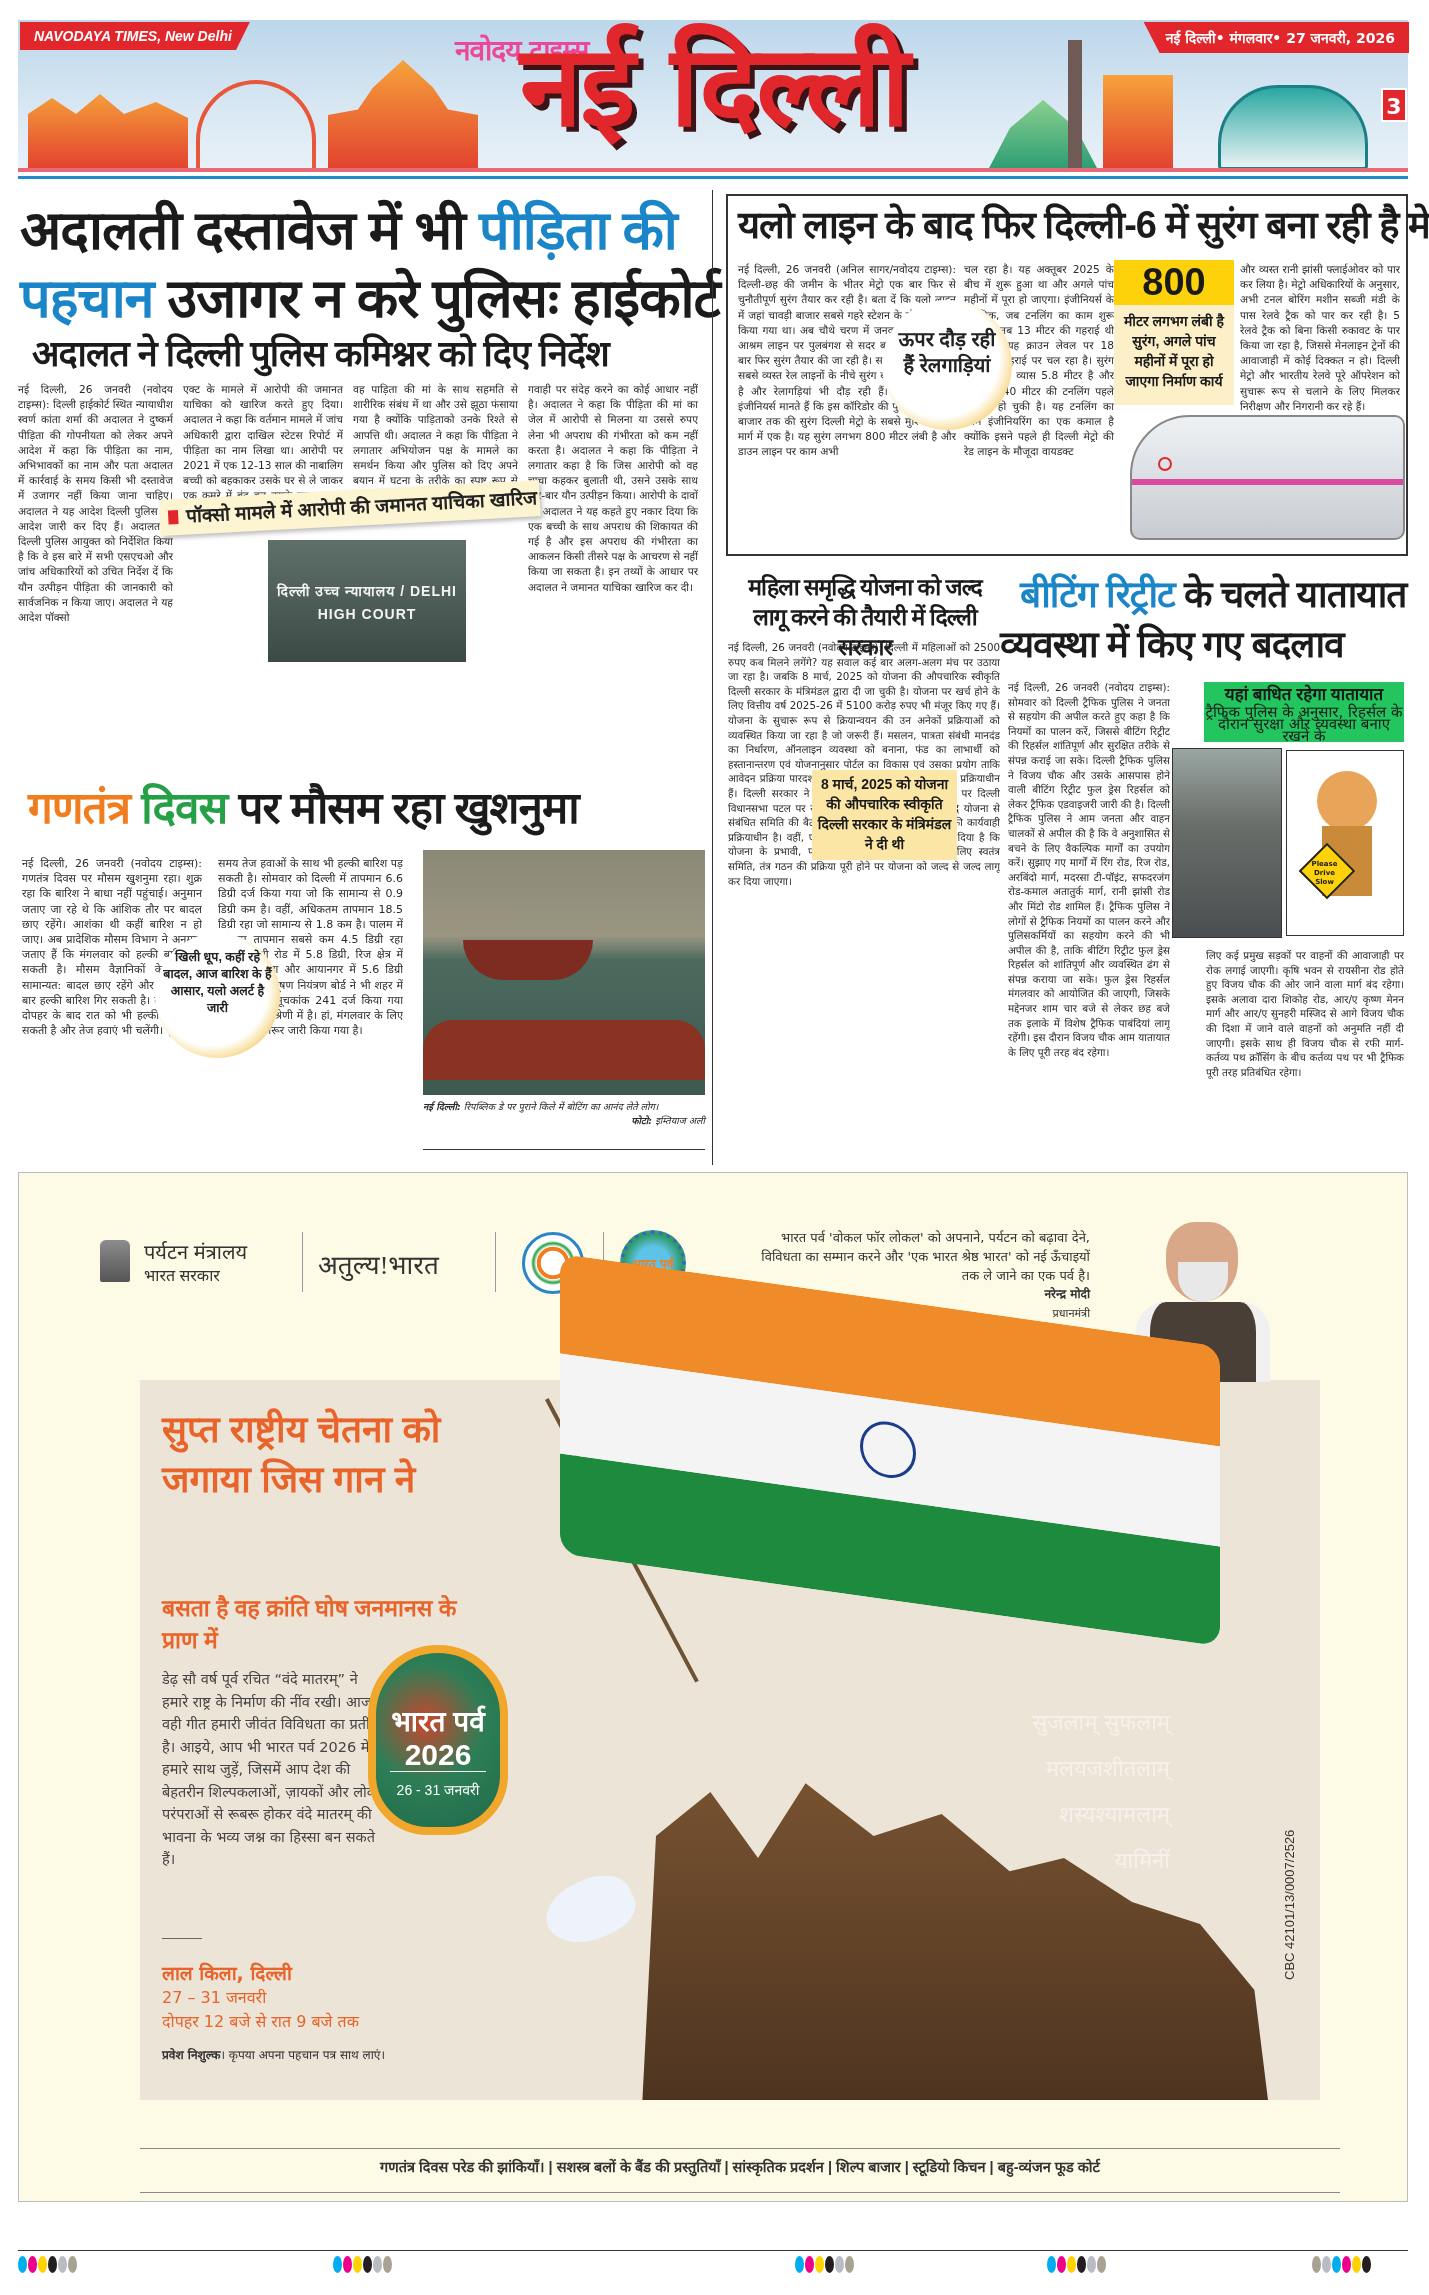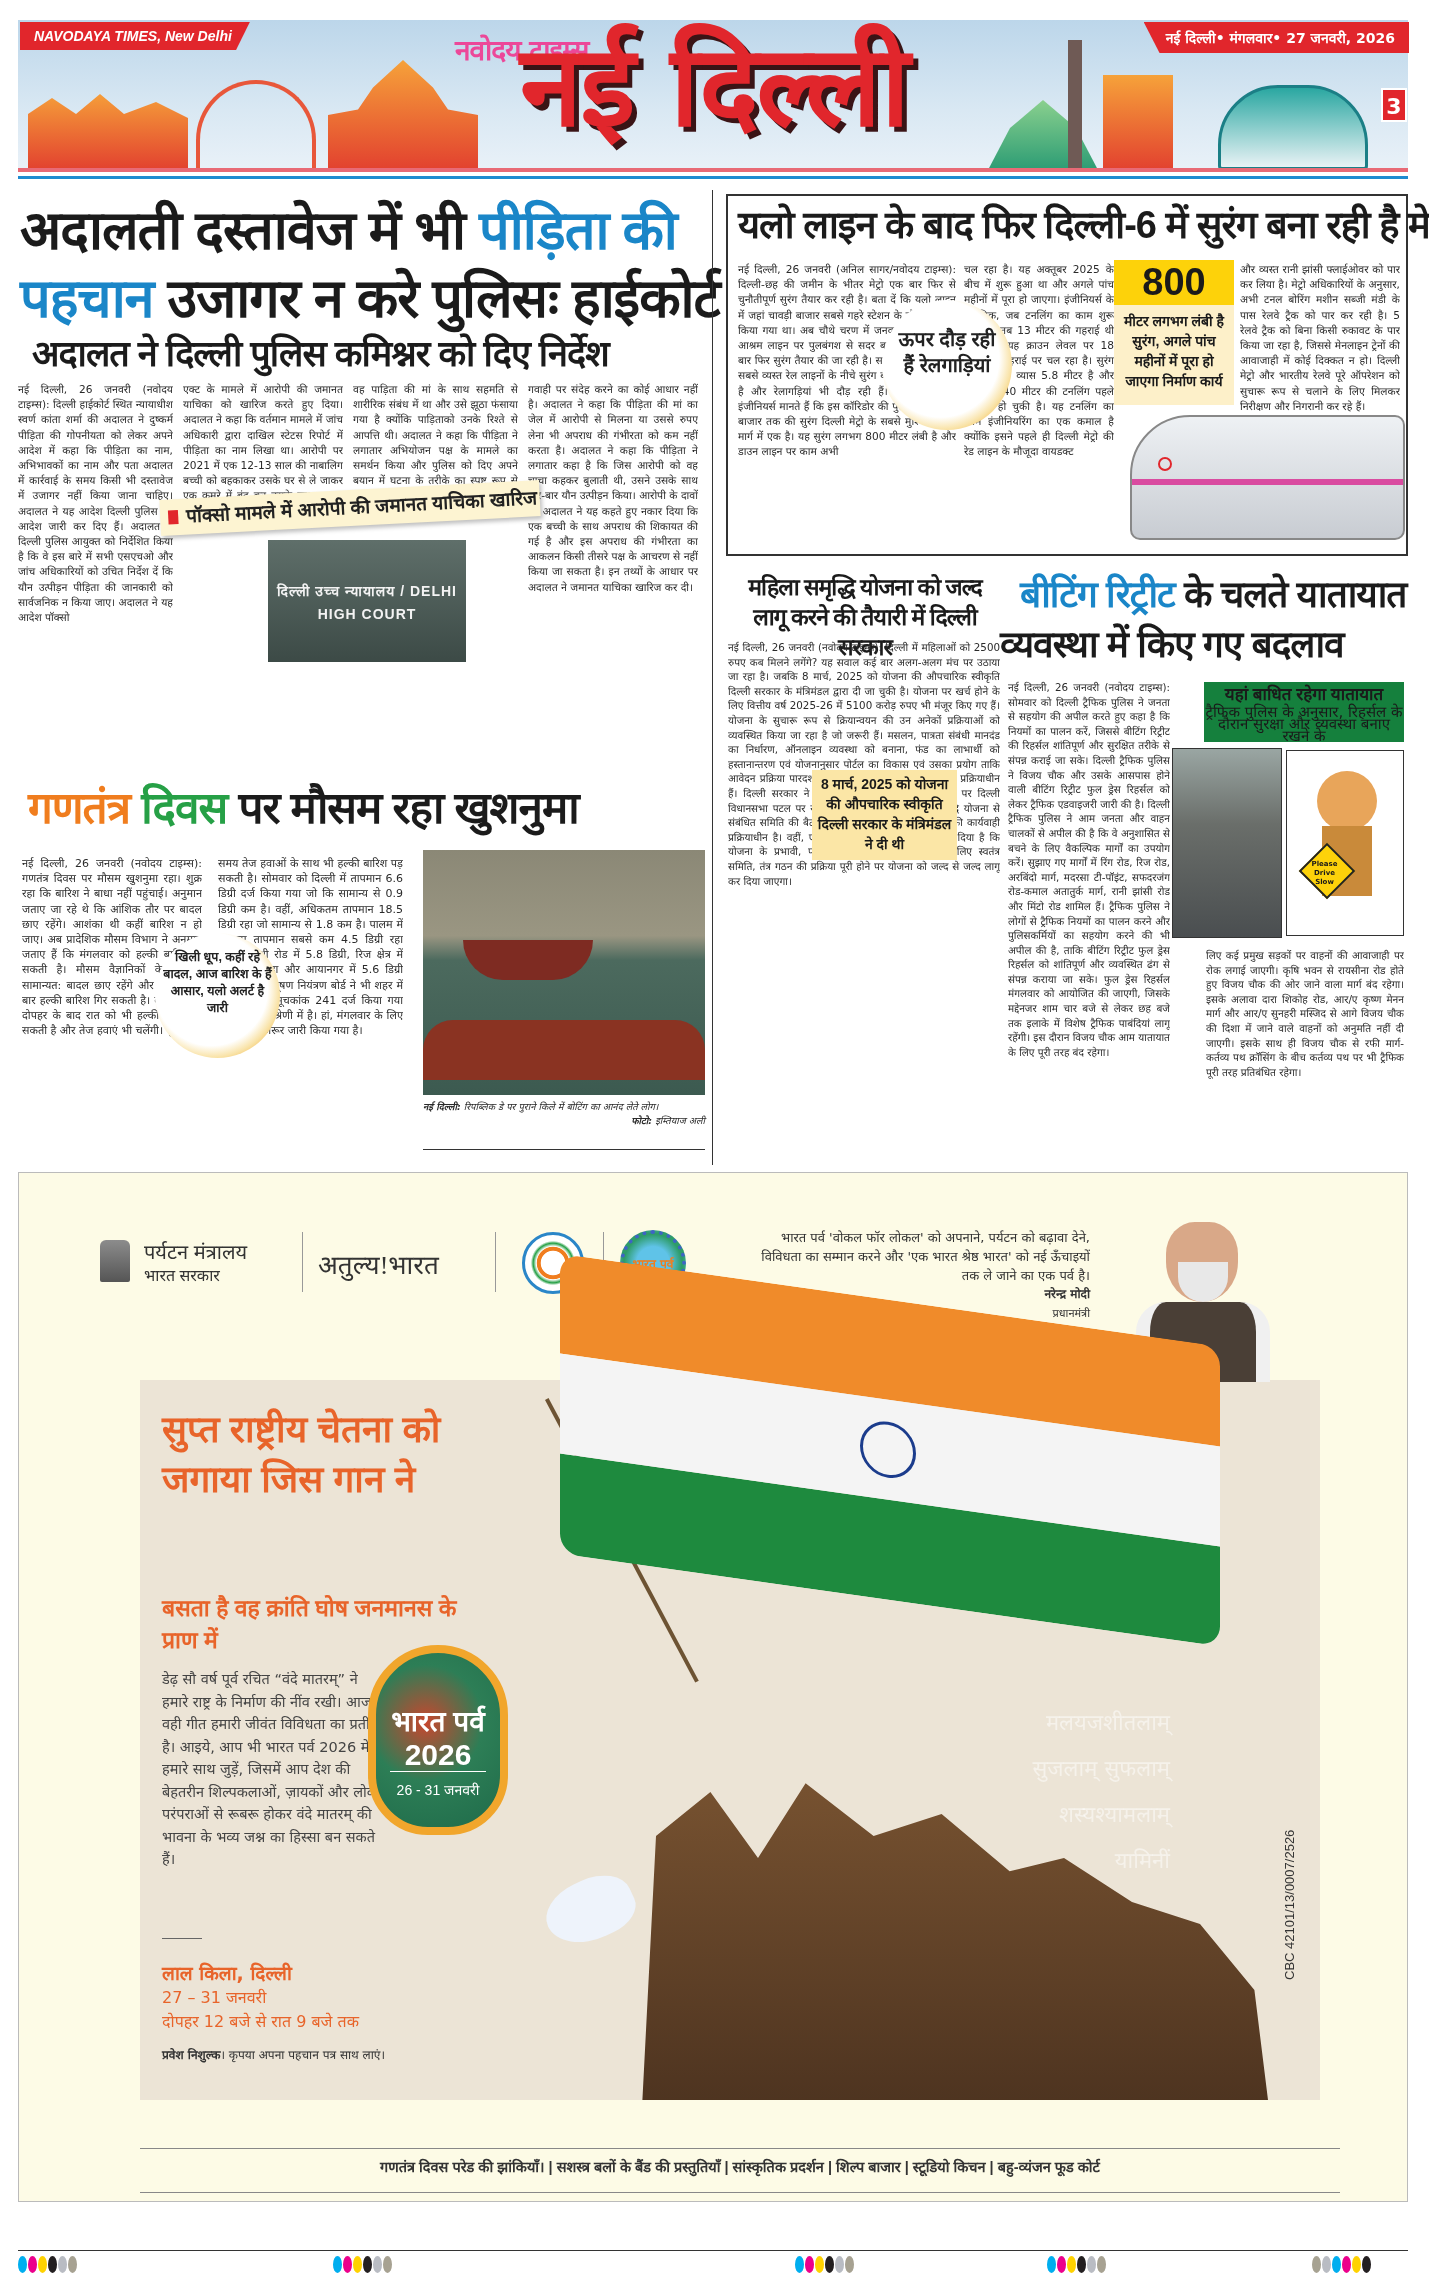--- a/index.html
+++ b/index.html
@@ -94,21 +94,21 @@
 <div class="abs" style="left:423px;top:1100px;width:282px;font-size:9.5px;line-height:14px;font-style:italic;color:#2a2a2a;border-bottom:1px solid #333;padding-bottom:21px"><b>नई दिल्ली:</b><span> रिपब्लिक डे पर पुराने किले में बोटिंग का आनंद लेते लोग।</span> <span style="float:right"><b>फोटो:</b><span> इम्तियाज अली</span></span></div>
 
 <div class="abs rule" style="left:712px;top:190px;width:1px;height:975px"></div>
 <div class="abs h1" style="left:730px;top:572px;width:270px;font-size:23px;line-height:30px;white-space:normal;text-align:center">महिला समृद्धि योजना को जल्द लागू करने की तैयारी में दिल्ली सरकार</div>
 <div class="col body" style="left:728px;top:640px;width:272px;height:530px;overflow:hidden;font-size:10.3px;line-height:14.6px">नई दिल्ली, 26 जनवरी (नवोदय टाइम्स): दिल्ली में महिलाओं को 2500 रुपए कब मिलने लगेंगे? यह सवाल कई बार अलग-अलग मंच पर उठाया जा रहा है। जबकि 8 मार्च, 2025 को योजना की औपचारिक स्वीकृति दिल्ली सरकार के मंत्रिमंडल द्वारा दी जा चुकी है। योजना पर खर्च होने के लिए वित्तीय वर्ष 2025-26 में 5100 करोड़ रुपए भी मंजूर किए गए हैं। योजना के सुचारू रूप से क्रियान्वयन की उन अनेकों प्रक्रियाओं को व्यवस्थित किया जा रहा है जो जरूरी हैं। मसलन, पात्रता संबंधी मानदंड का निर्धारण, ऑनलाइन व्यवस्था को बनाना, फंड का लाभार्थी को हस्तानान्तरण एवं योजनानुसार पोर्टल का विकास एवं उसका प्रयोग ताकि आवेदन प्रक्रिया पारदर्शी एवं सरल हो और ये सभी कार्यवाही प्रक्रियाधीन हैं। दिल्ली सरकार ने हाल ही में एक विधायक के सवाल पर दिल्ली विधानसभा पटल पर रखे उत्तर में कहा है कि महिला समृद्धि योजना से संबंधित समिति की बैठक, विचारविमर्श, सुझाव एवं समिति की कार्यवाही प्रक्रियाधीन है। वहीं, एक अन्य विधायक के प्रश्न पर जवाब दिया है कि योजना के प्रभावी, पारदर्शी क्रियान्वयन की निगरानी के लिए स्वतंत्र समिति, तंत्र गठन की प्रक्रिया पूरी होने पर योजना को जल्द से जल्द लागू कर दिया जाएगा।</div>
 <div class="abs" style="left:812px;top:770px;width:145px;height:90px;background:#fbe6a6;font-family:'Liberation Sans',sans-serif;font-weight:bold;font-size:14px;line-height:20px;text-align:center;padding:4px;color:#1a1a1a">8 मार्च, 2025 को योजना की औपचारिक स्वीकृति दिल्ली सरकार के मंत्रिमंडल ने दी थी</div>
 
 <div class="abs h1" style="left:1020px;top:572px;font-size:37px;line-height:46px"><span class="blue">बीटिंग रिट्रीट</span><span> के चलते यातायात</span></div>
 <div class="abs h1" style="left:1000px;top:622px;font-size:37px;line-height:46px">व्यवस्था में किए गए बदलाव</div>
 <div class="col body" style="left:1008px;top:680px;width:162px;height:490px;overflow:hidden;font-size:10.3px;line-height:14.6px">नई दिल्ली, 26 जनवरी (नवोदय टाइम्स): सोमवार को दिल्ली ट्रैफिक पुलिस ने जनता से सहयोग की अपील करते हुए कहा है कि नियमों का पालन करें, जिससे बीटिंग रिट्रीट की रिहर्सल शांतिपूर्ण और सुरक्षित तरीके से संपन्न कराई जा सके। दिल्ली ट्रैफिक पुलिस ने विजय चौक और उसके आसपास होने वाली बीटिंग रिट्रीट फुल ड्रेस रिहर्सल को लेकर ट्रैफिक एडवाइजरी जारी की है। दिल्ली ट्रैफिक पुलिस ने आम जनता और वाहन चालकों से अपील की है कि वे अनुशासित से बचने के लिए वैकल्पिक मार्गों का उपयोग करें। सुझाए गए मार्गों में रिंग रोड, रिज रोड, अरबिंदो मार्ग, मदरसा टी-पॉइंट, सफदरजंग रोड-कमाल अतातुर्क मार्ग, रानी झांसी रोड और मिंटो रोड शामिल हैं। ट्रैफिक पुलिस ने लोगों से ट्रैफिक नियमों का पालन करने और पुलिसकर्मियों का सहयोग करने की भी अपील की है, ताकि बीटिंग रिट्रीट फुल ड्रेस रिहर्सल को शांतिपूर्ण और व्यवस्थित ढंग से संपन्न कराया जा सके। फुल ड्रेस रिहर्सल मंगलवार को आयोजित की जाएगी, जिसके मद्देनजर शाम चार बजे से लेकर छह बजे तक इलाके में विशेष ट्रैफिक पाबंदियां लागू रहेंगी। इस दौरान विजय चौक आम यातायात के लिए पूरी तरह बंद रहेगा।</div>
-<div class="abs" style="left:1204px;top:682px;width:200px;height:60px;background:#15803d;padding:2px 1px">
+<div class="abs" style="left:1204px;top:682px;width:200px;height:60px;background:#22c55e;padding:2px 1px">
   <div style="font-family:'Liberation Sans',sans-serif;font-weight:bold;font-size:17px;line-height:22px;text-align:center">यहां बाधित रहेगा यातायात</div>
   <div style="font-size:15px;line-height:12px;text-align:center">ट्रैफिक पुलिस के अनुसार, रिहर्सल के दौरान सुरक्षा और व्यवस्था बनाए रखने के</div>
 </div>
 <div class="abs photo" style="left:1172px;top:748px;width:110px;height:190px;background:linear-gradient(180deg,#9aa6a3,#6a6e6a 40%,#4a4e50);border:1px solid #333"></div>
 <div class="abs" style="left:1286px;top:750px;width:118px;height:186px;background:#fff;border:1px solid #333;overflow:hidden">
   <div class="abs" style="left:30px;top:20px;width:60px;height:60px;border-radius:50%;background:#e8a55a"></div>
   <div class="abs" style="left:35px;top:75px;width:50px;height:70px;background:#c98a3a"></div>
   <div class="abs" style="left:20px;top:100px;width:40px;height:40px;background:#fdd20a;transform:rotate(45deg);border:2px solid #222;font-size:7px;font-weight:bold;text-align:center;line-height:9px;padding-top:8px"><span style="display:inline-block;transform:rotate(-45deg)">Please Drive Slow</span></div>
 </div>
 <div class="col body" style="left:1206px;top:948px;width:198px;height:220px;overflow:hidden;font-size:10.3px;line-height:14.6px">लिए कई प्रमुख सड़कों पर वाहनों की आवाजाही पर रोक लगाई जाएगी। कृषि भवन से रायसीना रोड होते हुए विजय चौक की ओर जाने वाला मार्ग बंद रहेगा। इसके अलावा दारा शिकोह रोड, आर/ए कृष्ण मेनन मार्ग और आर/ए सुनहरी मस्जिद से आगे विजय चौक की दिशा में जाने वाले वाहनों को अनुमति नहीं दी जाएगी। इसके साथ ही विजय चौक से रफी मार्ग-कर्तव्य पथ क्रॉसिंग के बीच कर्तव्य पथ पर भी ट्रैफिक पूरी तरह प्रतिबंधित रहेगा।</div>
@@ -157,22 +157,22 @@
 
 <div class="abs" style="left:545px;top:1400px;width:4px;height:320px;background:#6d5333;transform:rotate(-28deg);transform-origin:top left"></div>
 <div class="abs" style="left:560px;top:1300px;width:660px;height:300px;transform:skewY(8deg);overflow:hidden;border-radius:20px">
   <div style="height:100px;background:#f08b2a"></div>
   <div style="height:100px;background:#f4f4f4;position:relative">
       <div class="abs" style="left:300px;top:22px;width:56px;height:56px;border-radius:50%;border:3px solid #1b3c8c"></div>
     </div>
   <div style="height:100px;background:#1e8a3e"></div>
 </div>
 <div class="abs" style="left:870px;top:1700px;width:300px;color:rgba(255,255,255,.5);font-size:22px;line-height:46px;text-align:right">
+    <div>सुजलाम् सुफलाम्</div>
     <div>मलयजशीतलाम्</div>
-    <div>सुजलाम् सुफलाम्</div>
     <div>शस्यश्यामलाम्</div>
     <div>यामिनीं</div>
 </div>
 
 <div class="abs" style="left:588px;top:1660px;width:680px;height:440px;background:linear-gradient(180deg,rgba(0,0,0,0) 0%,rgba(0,0,0,0) 20%,#7b5532 20%,#4e3420 100%);clip-path:polygon(8% 100%,10% 40%,18% 30%,25% 45%,32% 28%,42% 40%,52% 35%,62% 48%,70% 45%,80% 55%,90% 60%,98% 75%,100% 100%)"></div>
 
 <div class="abs" style="left:1282px;top:1980px;transform:rotate(-90deg);transform-origin:left top;font-family:'Liberation Sans',sans-serif;font-size:13px;color:#333;white-space:nowrap">CBC 42101/13/0007/2526</div>
 
 <div class="abs" style="left:140px;top:2148px;width:1200px;height:1px;background:#888"></div>
 <div class="abs" style="left:140px;top:2156px;width:1200px;text-align:center;font-family:'Liberation Sans',sans-serif;font-weight:bold;font-size:14.5px;color:#333">

